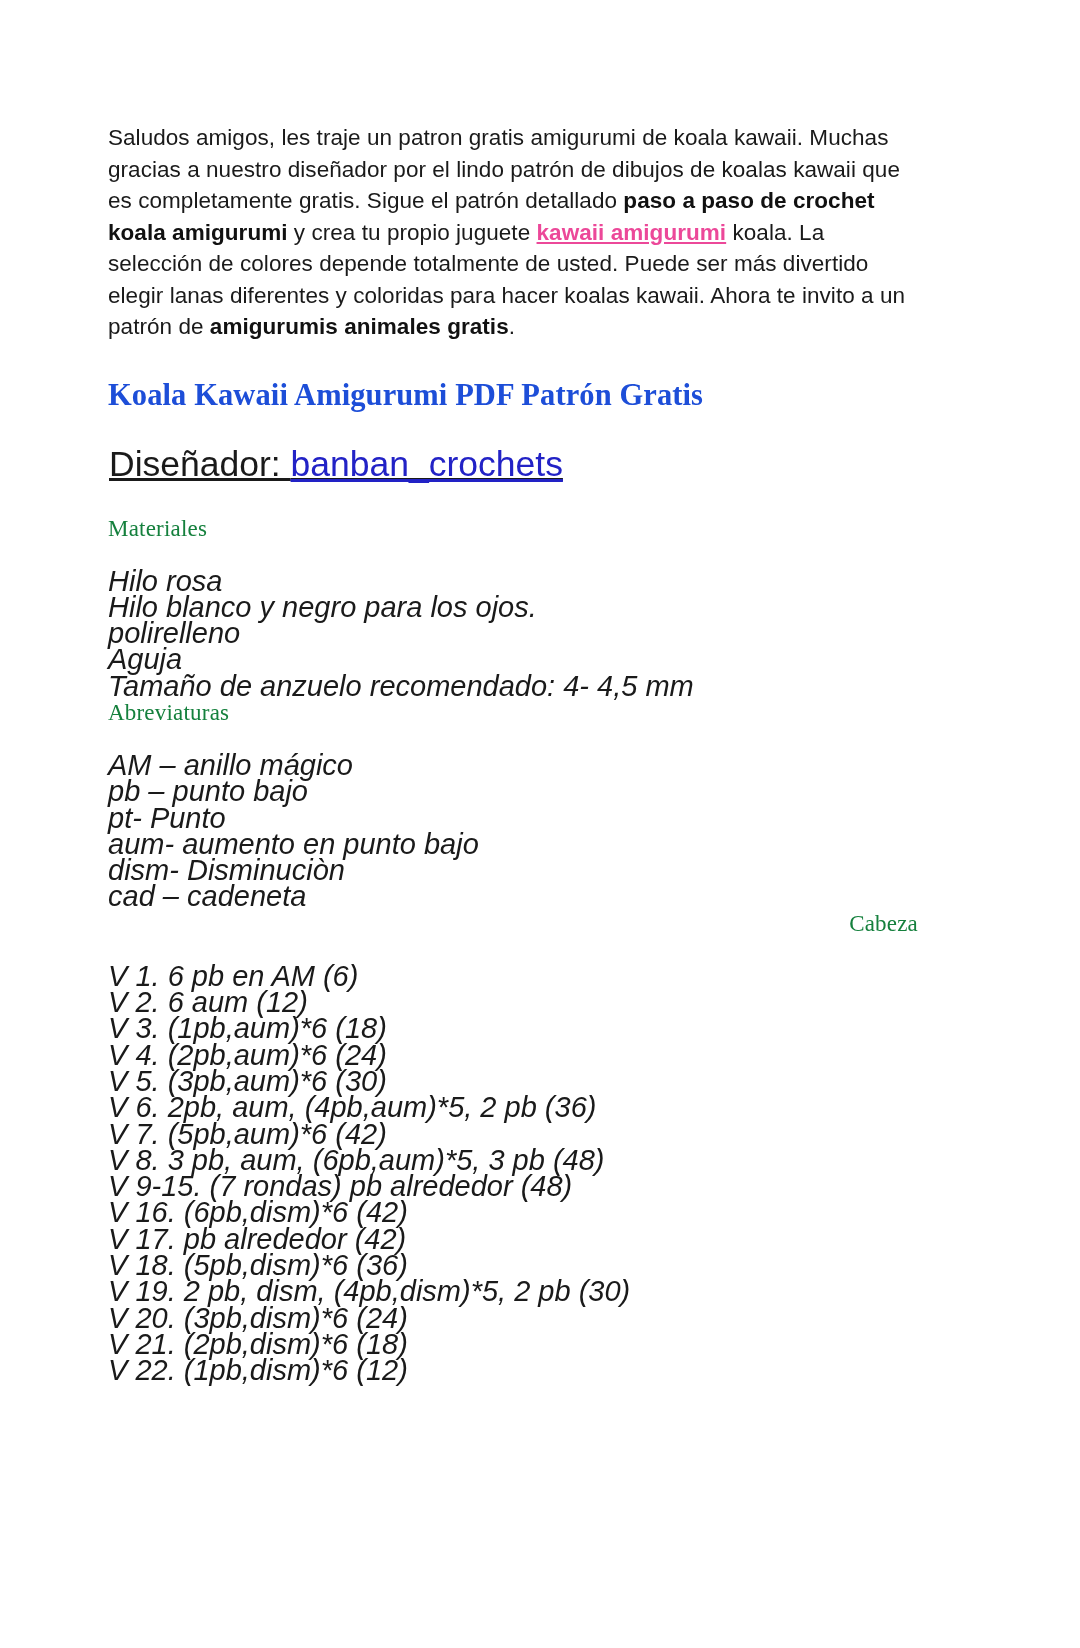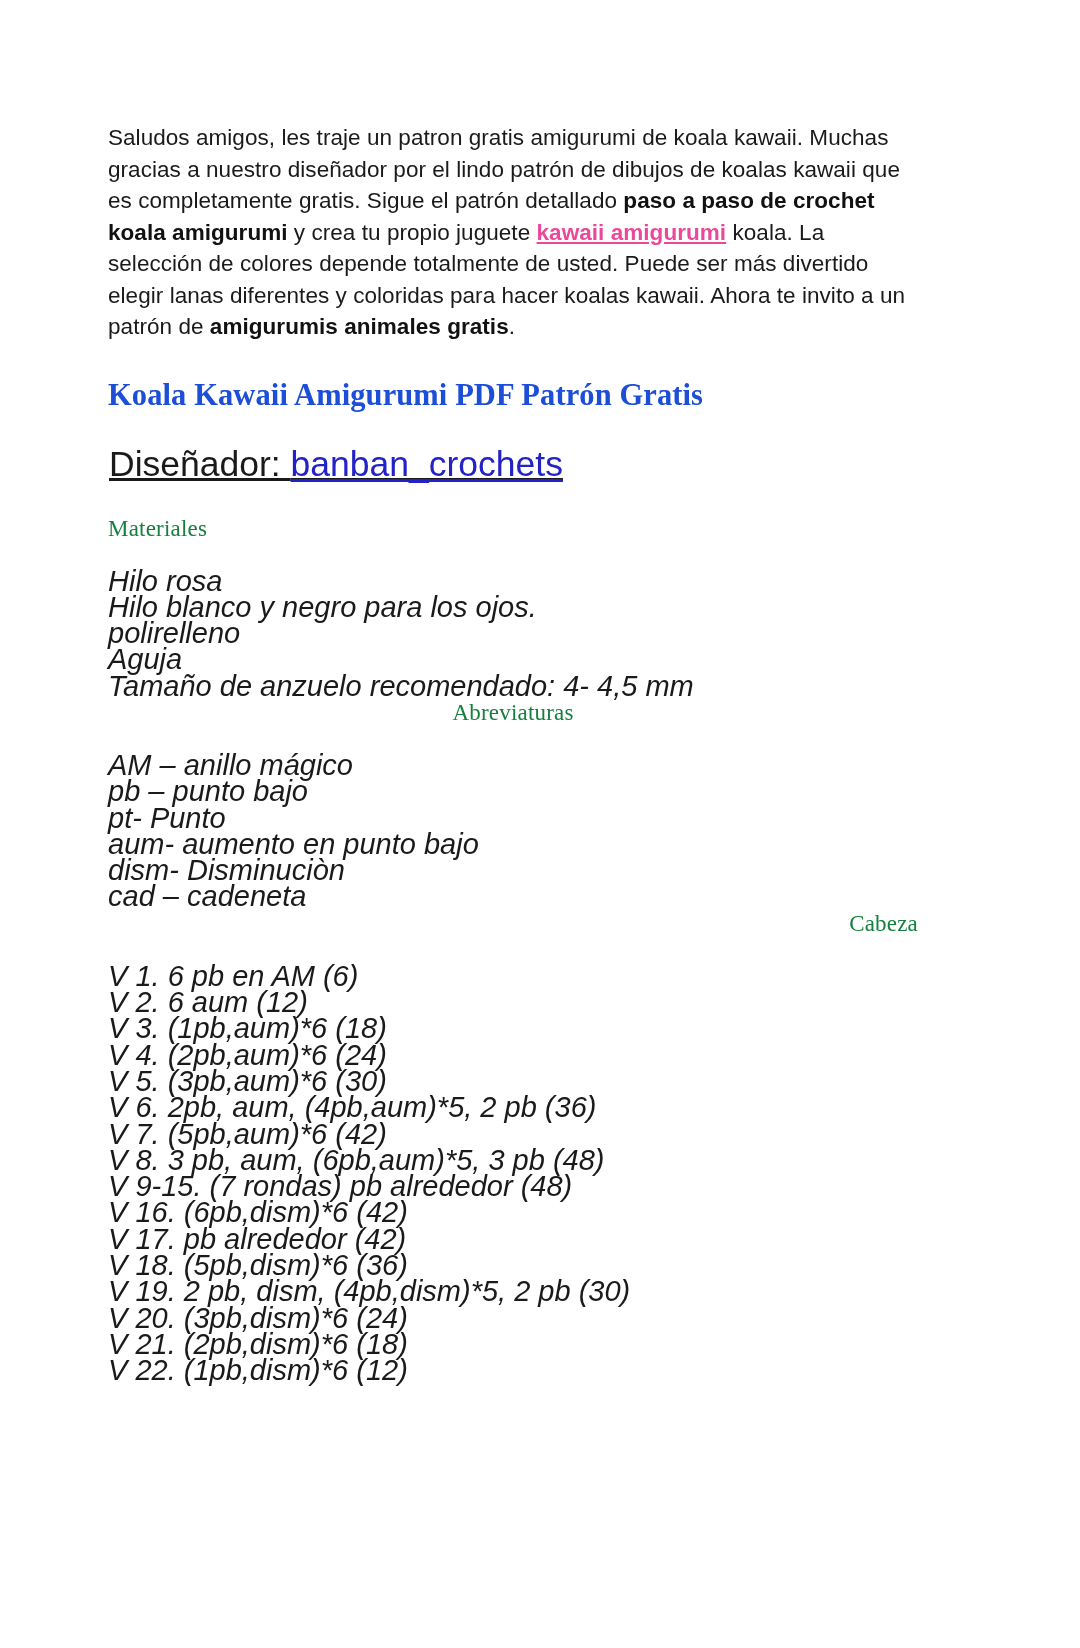--- a/index.html
+++ b/index.html
@@ -64,21 +64,21 @@
   }
   h3.section-head {
     font-family: "Liberation Serif", "DejaVu Serif", serif;
     font-weight: normal;
     font-size: 23px;
     line-height: 27px;
     color: #15803d;
     margin: 0 0 26px 0;
     letter-spacing: 0.2px;
   }
-  .abb-gap  { margin-top: 36px; text-align: center; }
+  .abb-gap  { margin-top: 36px; }
   .cab-gap  { margin-top: 38px; text-align: right; }
   .list-block {
     font-family: "Liberation Sans", sans-serif;
     font-size: 29px;
     line-height: 26.3px;
     color: #1a1a1a;
     margin: 0;
     font-style: italic;
   }
   .list-block .line {

